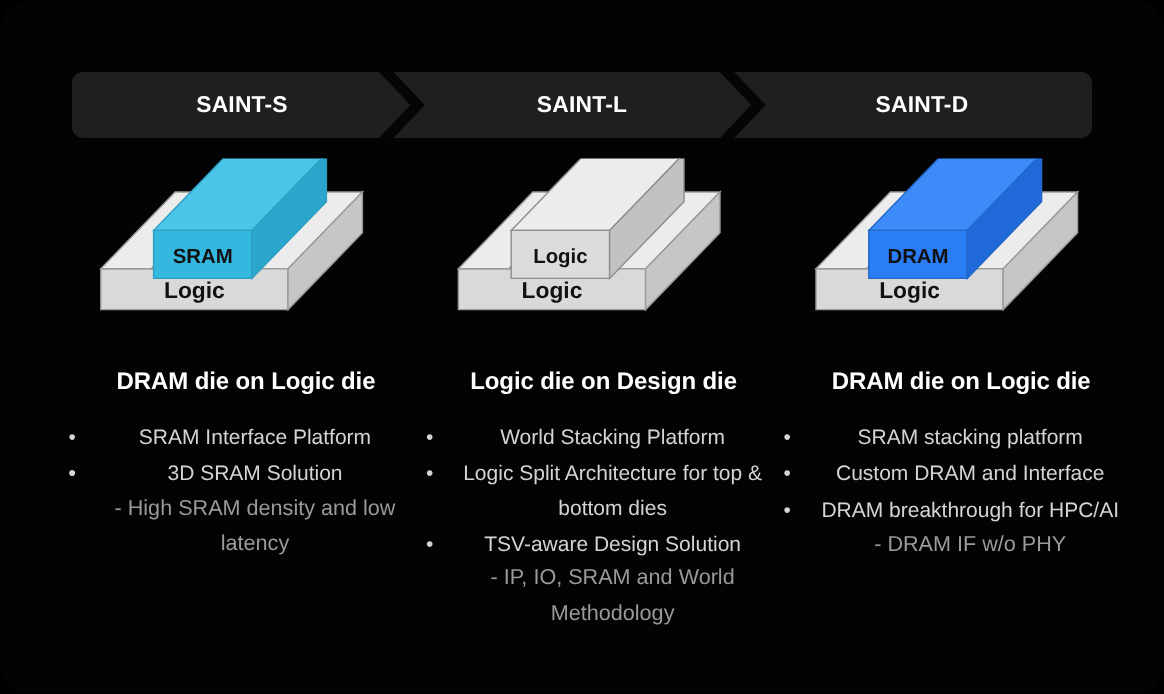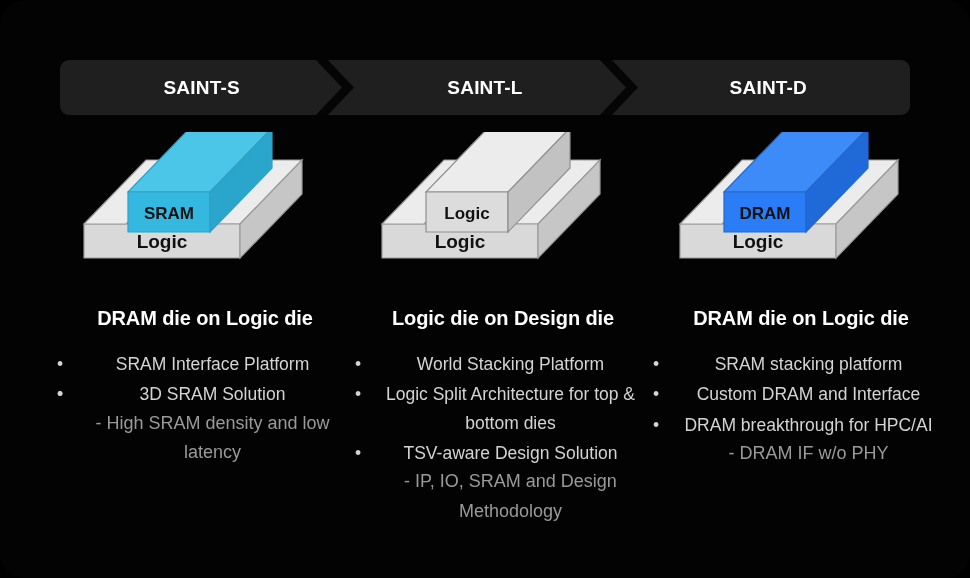--- a/index.html
+++ b/index.html
@@ -229,21 +229,21 @@
           <span class="dot">•</span>
           <span>World Stacking Platform</span>
         </li>
         <li class="bullet">
           <span class="dot">•</span>
           <span>Logic Split Architecture for top &amp; bottom dies</span>
         </li>
         <li class="bullet">
           <span class="dot">•</span>
           <span>TSV-aware Design Solution</span>
-          <span class="subnote">- IP, IO, SRAM and Design Methodology</span>
+          <span class="subnote">- IP, IO, SRAM and World Methodology</span>
         </li>
       </ul>
     </div>
 
     <div class="col col-3">
 
       <div class="figure">
         <svg width="298" height="152" viewBox="0 0 298 152">
           <path d="M 70,92 L 132,28 L 246,28 L 184,92 Z" fill="#ececec" stroke="#9b9b9b" stroke-width="1.2"></path>
           <path d="M 28,92 L 184,92 L 184,126 L 28,126 Z" fill="#d9d9d9" stroke="#9b9b9b" stroke-width="1.2"></path>

